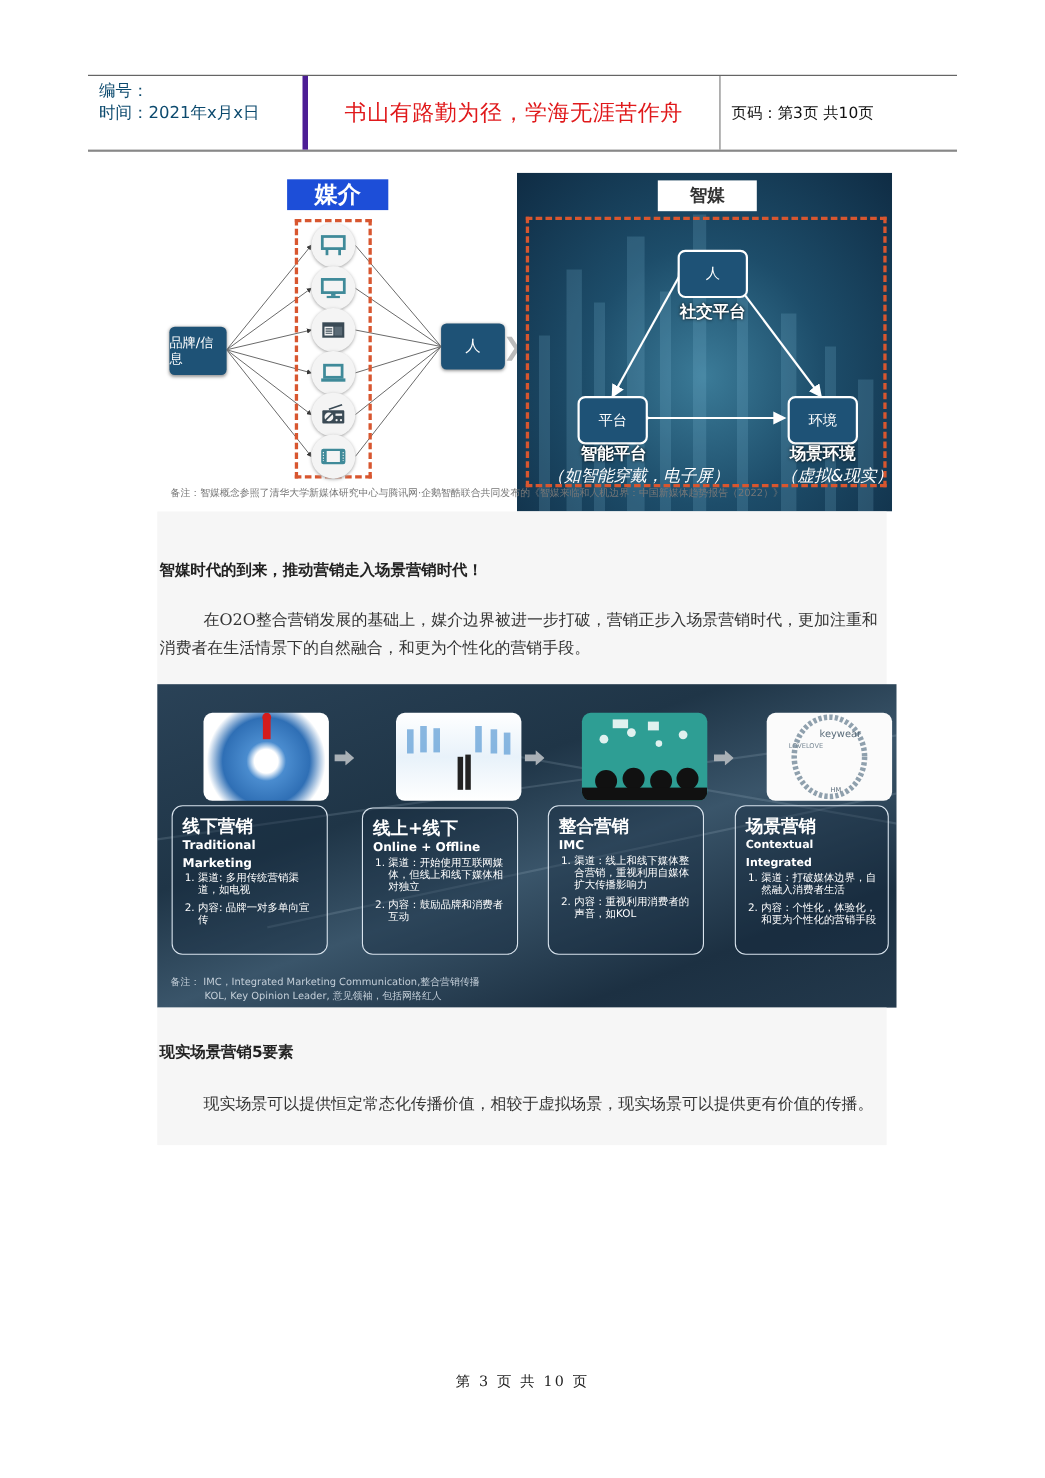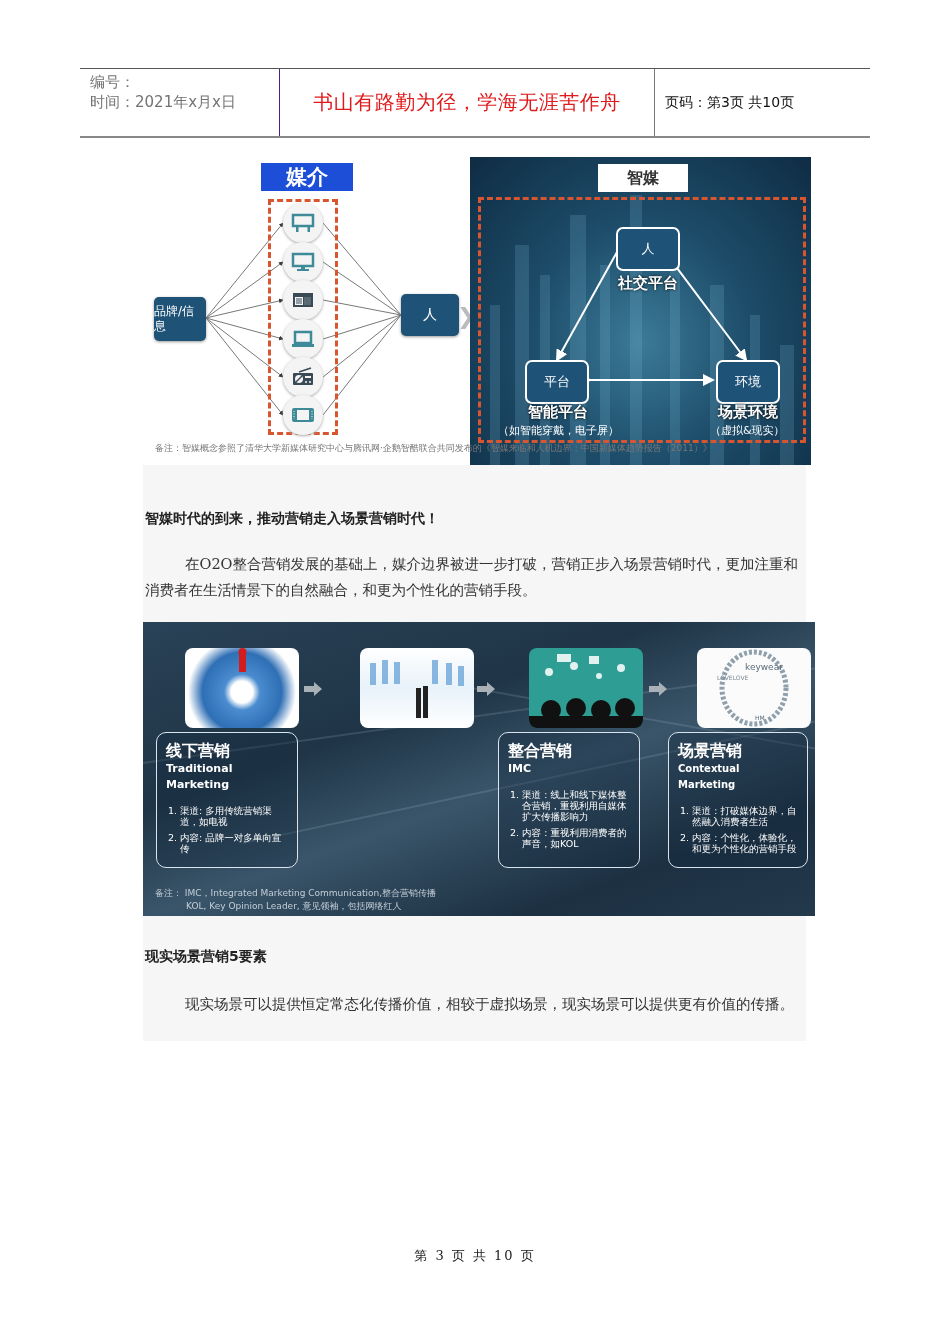--- a/index.html
+++ b/index.html
@@ -1,20 +1,20 @@
 <!DOCTYPE html>
 <html><head>
 <meta charset="utf-8">
 <style>
   html, body { margin: 0; padding: 0; }
   body { width: 950px; height: 1344px; background: #ffffff; position: relative; font-family: "DejaVu Sans", sans-serif; color: #222; overflow: hidden; }
 
   
   .hdr { position: absolute; left: 80px; top: 68px; width: 790px; height: 67px; border-top: 1px solid #555; border-bottom: 2px solid #888; display: flex; }
-  .hdr .c1 { width: 200px; border-right: 1px solid #4c1d95; padding: 3px 0 0 10px; box-sizing: border-box; font-size: 15px; line-height: 20px; color: #737373; }
+  .hdr .c1 { width: 200px; border-right: 5px solid #4c1d95; padding: 3px 0 0 10px; box-sizing: border-box; font-size: 15px; line-height: 20px; color: #0c4a6e; }
   .hdr .c2 { width: 374px; border-right: 1px solid #777; display: flex; align-items: center; justify-content: center; font-size: 20px; color: #e0191b; font-family: "DejaVu Sans", sans-serif; letter-spacing: 0.5px; }
   .hdr .c3 { flex: 1; display: flex; align-items: center; padding-left: 10px; font-size: 14px; color: #111; }
 
   
   .fig1 { position: absolute; left: 145px; top: 157px; width: 666px; height: 308px; background: #fff; overflow: hidden; }
   .f1-left { position: absolute; left: 0; top: 0; width: 325px; height: 308px; }
   .meijie-title { position: absolute; left: 116px; top: 6px; width: 92px; height: 28px; background: #1d4ed8; color: #fff; font-weight: bold; font-size: 21px; display: flex; align-items: center; justify-content: center; }
   .dash-box { position: absolute; left: 123px; top: 42px; width: 70px; height: 236px; border: 3px dashed #d8562f; box-sizing: border-box; }
   .brand-box { position: absolute; left: 9px; top: 140px; width: 52px; height: 44px; background: #1e5276; color: #fff; border-radius: 5px; font-size: 12px; line-height: 15px; display: flex; align-items: center; justify-content: center; text-align: left; box-shadow: 0 1px 3px #999; }
   .person-box { position: absolute; left: 256px; top: 137px; width: 58px; height: 42px; background: #1e5276; color: #fff; border-radius: 5px; font-size: 14px; display: flex; align-items: center; justify-content: center; box-shadow: 0 1px 3px #999; }
@@ -23,36 +23,36 @@
   .lines-svg { position: absolute; left: 0; top: 0; }
   .f1-note { position: absolute; left: 10px; top: 285px; font-size: 9px; color: #777; white-space: nowrap; z-index: 3; }
 
   .f1-right { position: absolute; left: 325px; top: 0; width: 341px; height: 308px;
     background: radial-gradient(ellipse at 50% 60%, #3b7b98 0%, #1d4d6a 45%, #0f2c44 100%); overflow: hidden; }
   .city { position: absolute; bottom: 0; width: 10px; background: rgba(140,200,230,0.18); }
   .zhimei-title { position: absolute; left: 128px; top: 7px; width: 90px; height: 28px; background: #fff; color: #333; font-weight: bold; font-size: 16px; display: flex; align-items: center; justify-content: center; }
   .dash-box2 { position: absolute; left: 8px; top: 40px; width: 328px; height: 246px; border: 3px dashed #d8562f; box-sizing: border-box; }
   .node { position: absolute; width: 60px; height: 40px; background: #1e5276; border: 2px solid #fff; border-radius: 7px; color: #fff; font-size: 13px; display: flex; align-items: center; justify-content: center; }
   .node-label { position: absolute; color: #fff; font-weight: bold; font-size: 15px; white-space: nowrap; text-shadow: 0 0 3px #000; }
-  .node-sub { position: absolute; color: #fff; font-size: 11px; white-space: nowrap; }
+  .node-sub { position: absolute; color: #fff; font-size: 15px; white-space: nowrap; font-style: italic; }
 
   
   .gray-block { position: absolute; left: 143px; top: 465px; width: 663px; height: 158px; background: #f6f6f6; }
   .gray-block2 { position: absolute; left: 143px; top: 916px; width: 663px; height: 125px; background: #f6f6f6; }
   .h-bold { position: absolute; left: 145px; font-weight: bold; font-size: 14px; color: #222; }
   .para { position: absolute; left: 145px; width: 660px; font-size: 14.5px; line-height: 26px; color: #333; font-family: "DejaVu Serif", serif; text-indent: 40px; }
 
   
   .fig2 { position: absolute; left: 143px; top: 622px; width: 672px; height: 294px;
     background: linear-gradient(160deg, #2a4257 0%, #1f3547 35%, #3a556a 55%, #1c3042 80%, #23394c 100%); overflow: hidden; }
   .streak { position: absolute; height: 2px; background: rgba(200,220,235,0.15); transform-origin: left center; }
   .stage-img { position: absolute; top: 26px; width: 114px; height: 80px; border-radius: 8px; overflow: hidden; margin-left: 15px; }
   .stage-card { position: absolute; top: 110px; width: 142px; height: 136px; border: 1.5px solid #d9e4ee; border-radius: 10px; box-sizing: border-box; padding: 8px 8px 0 9px; color: #fff; background: rgba(20,40,60,0.35); }
   .stage-card .t1 { font-weight: bold; font-size: 16px; line-height: 20px; }
-  .stage-card .t2 { font-weight: bold; font-size: 11px; line-height: 16px; margin-bottom: 12px; }
+  .stage-card .t2 { font-weight: bold; font-size: 11px; line-height: 16px; margin-bottom: 0; }
   .stage-card ol { margin: 0; padding-left: 14px; font-size: 9.5px; line-height: 11px; }
   .stage-card li { margin-bottom: 5px; }
   .arrow-shape { position: absolute; top: 60px; width: 18px; height: 14px; }
   .fig2-note { position: absolute; left: 12px; top: 265px; font-size: 9px; line-height: 13px; color: #c3ced8; white-space: nowrap; }
 
   .footer { position: absolute; left: 0; width: 950px; top: 1247px; text-align: center; font-size: 13px; color: #222; font-family: "DejaVu Serif", serif; letter-spacing: 2px; }
 </style>
 </head>
 <body>
 
@@ -179,21 +179,21 @@
 
     <div class="node" style="left:55px;top:203px">平台</div>
     <div class="node-label" style="left:58px;top:246px">智能平台</div>
     <div class="node-sub" style="left:28px;top:266px">（如智能穿戴，电子屏）</div>
 
     <div class="node" style="left:246px;top:203px">环境</div>
     <div class="node-label" style="left:248px;top:246px">场景环境</div>
     <div class="node-sub" style="left:240px;top:266px">（虚拟&amp;现实）</div>
   </div>
 
-  <div class="f1-note">备注：智媒概念参照了清华大学新媒体研究中心与腾讯网·企鹅智酷联合共同发布的《智媒来临和人机边界：中国新媒体趋势报告（2011）》</div>
+  <div class="f1-note">备注：智媒概念参照了清华大学新媒体研究中心与腾讯网·企鹅智酷联合共同发布的《智媒来临和人机边界：中国新媒体趋势报告（2022）》</div>
 </div>
 
 <div class="gray-block"></div>
 <div class="h-bold" style="top:510px">智媒时代的到来，推动营销走入场景营销时代！</div>
 <div class="para" style="top:551px">在O2O整合营销发展的基础上，媒介边界被进一步打破，营销正步入场景营销时代，更加注重和消费者在生活情景下的自然融合，和更为个性化的营销手段。</div>
 
 <div class="fig2">
   <div class="streak" style="left:0;top:140px;width:700px;transform:rotate(-8deg)"></div>
   <div class="streak" style="left:100px;top:220px;width:600px;transform:rotate(-12deg)"></div>
   <div class="streak" style="left:300px;top:60px;width:400px;transform:rotate(10deg)"></div>
@@ -257,31 +257,39 @@
     </svg>
 
   <div class="stage-card" style="left:13px">
     <div class="t1">线下营销</div>
     <div class="t2">Traditional Marketing</div>
     <ol>
       <li>渠道: 多用传统营销渠道，如电视</li>
       <li>内容: 品牌一对多单向宣传</li>
     </ol>
   </div>
+  <div class="stage-card" style="left:186px;top:112px;height:134px">
+    <div class="t1">线上+线下</div>
+    <div class="t2">Online + Offline</div>
+    <ol>
+      <li>渠道：开始使用互联网媒体，但线上和线下媒体相对独立</li>
+      <li>内容：鼓励品牌和消费者互动</li>
+    </ol>
+  </div>
   <div class="stage-card" style="left:355px">
     <div class="t1">整合营销</div>
     <div class="t2">IMC</div>
     <ol>
       <li>渠道：线上和线下媒体整合营销，重视利用自媒体扩大传播影响力</li>
       <li>内容：重视利用消费者的声音，如KOL</li>
     </ol>
   </div>
   <div class="stage-card" style="left:525px;width:140px">
     <div class="t1">场景营销</div>
-    <div class="t2" style="font-size:10px">Contextual Marketing</div>
+    <div class="t2" style="font-size:10px">Contextual Integrated</div>
     <ol>
       <li>渠道：打破媒体边界，自然融入消费者生活</li>
       <li>内容：个性化，体验化，和更为个性化的营销手段</li>
     </ol>
   </div>
 
   <div class="fig2-note">
     <div>备注： IMC，Integrated Marketing Communication,整合营销传播</div>
     <div style="padding-left:31px">KOL, Key Opinion Leader, 意见领袖，包括网络红人</div>
   </div>

